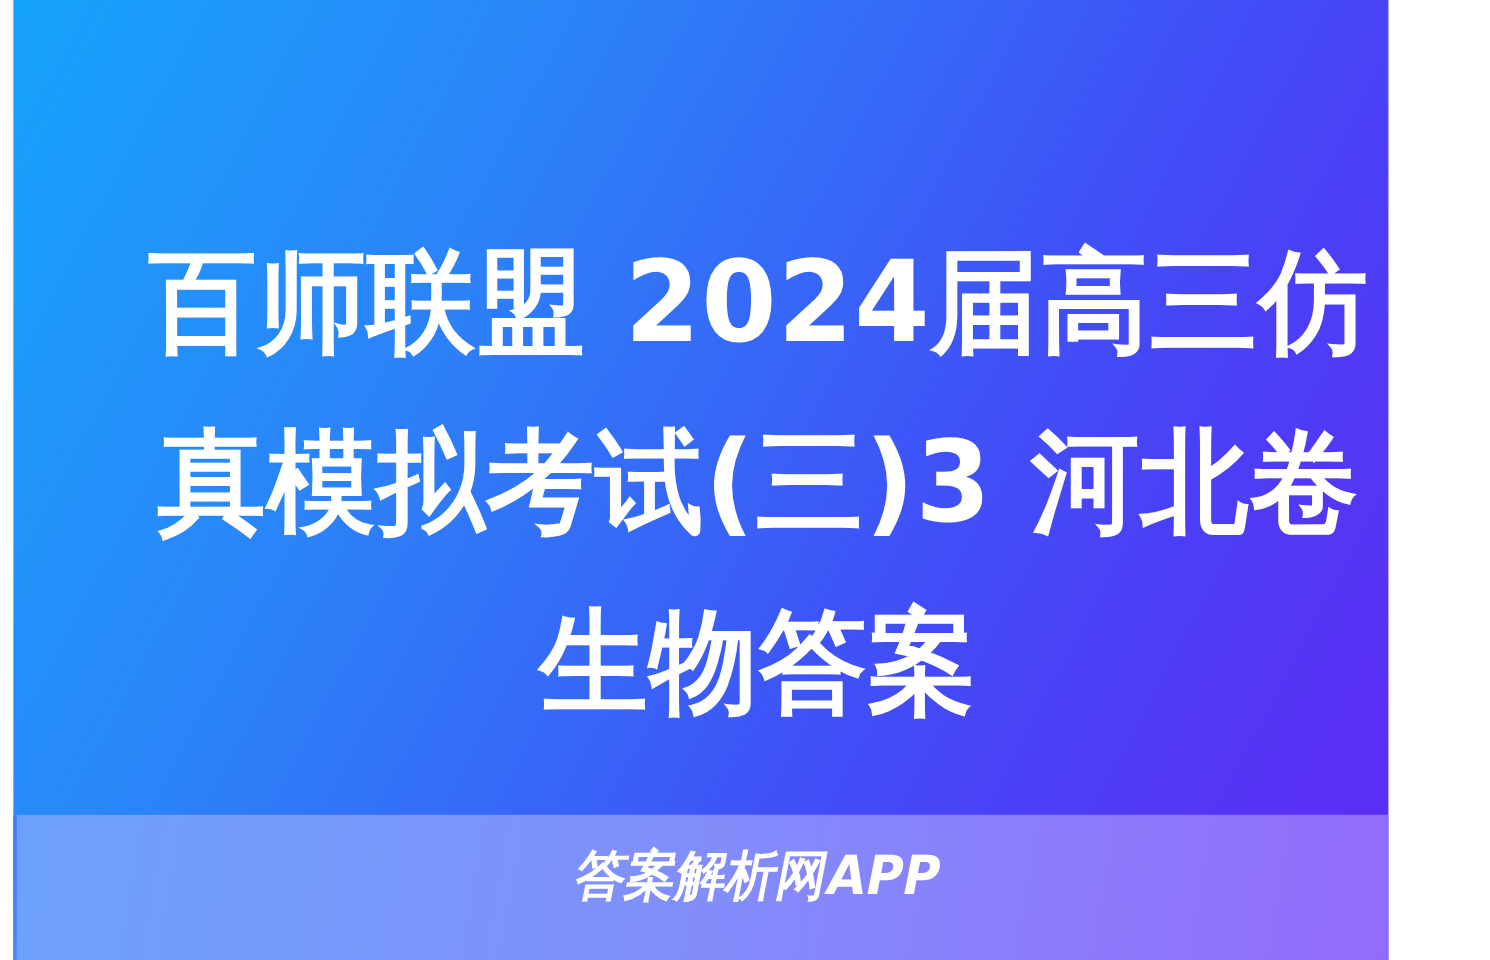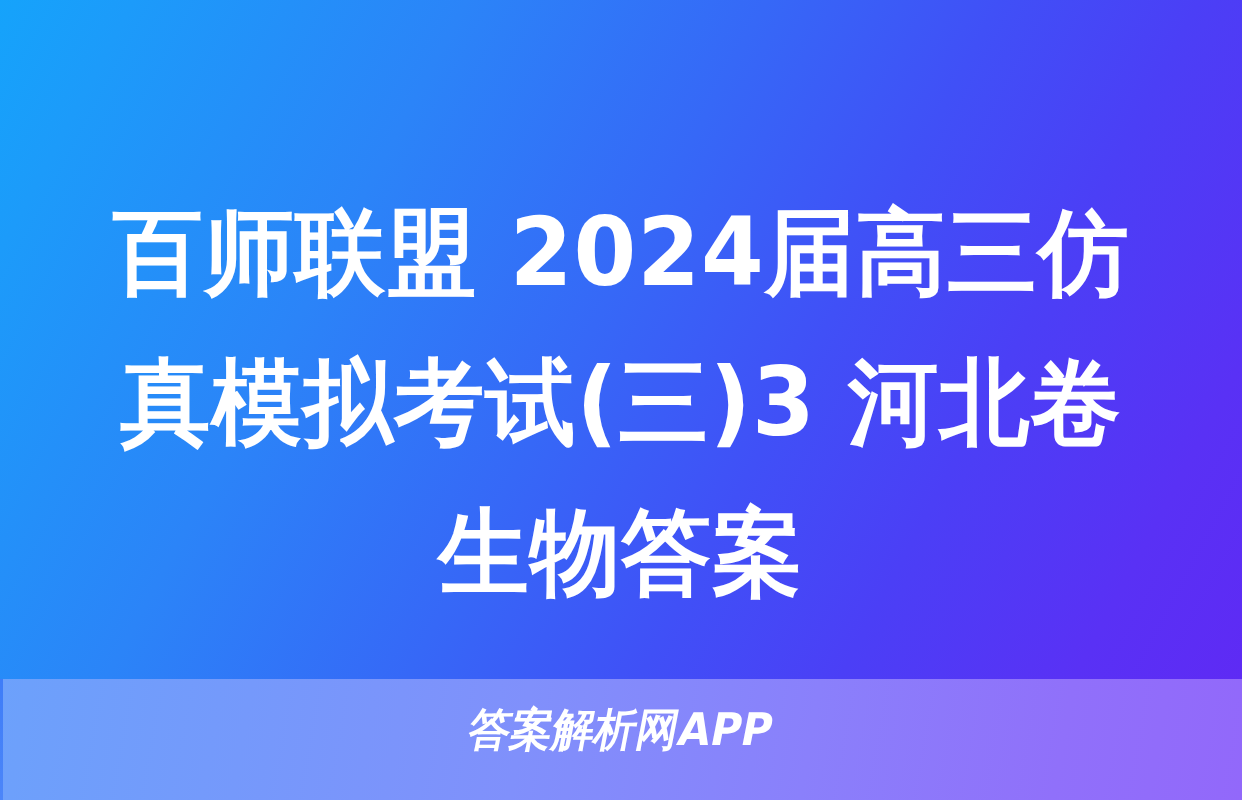--- a/index.html
+++ b/index.html
@@ -4,24 +4,25 @@
 <title>答案解析网</title>
 <style>
   html, body {
     margin: 0;
     padding: 0;
     background: #ffffff;
   }
 
   .poster {
     position: relative;
-    width: 1242px;
+    width: 1146px;
     height: 800px;
     overflow: hidden;
     font-family: "Liberation Sans", "DejaVu Sans", sans-serif;
+    margin-left: 11px;
     -webkit-font-smoothing: antialiased;
   }
 
   
   .bg-main {
     position: absolute;
     left: 0;
     top: 0;
     width: 1242px;
     height: 800px;

